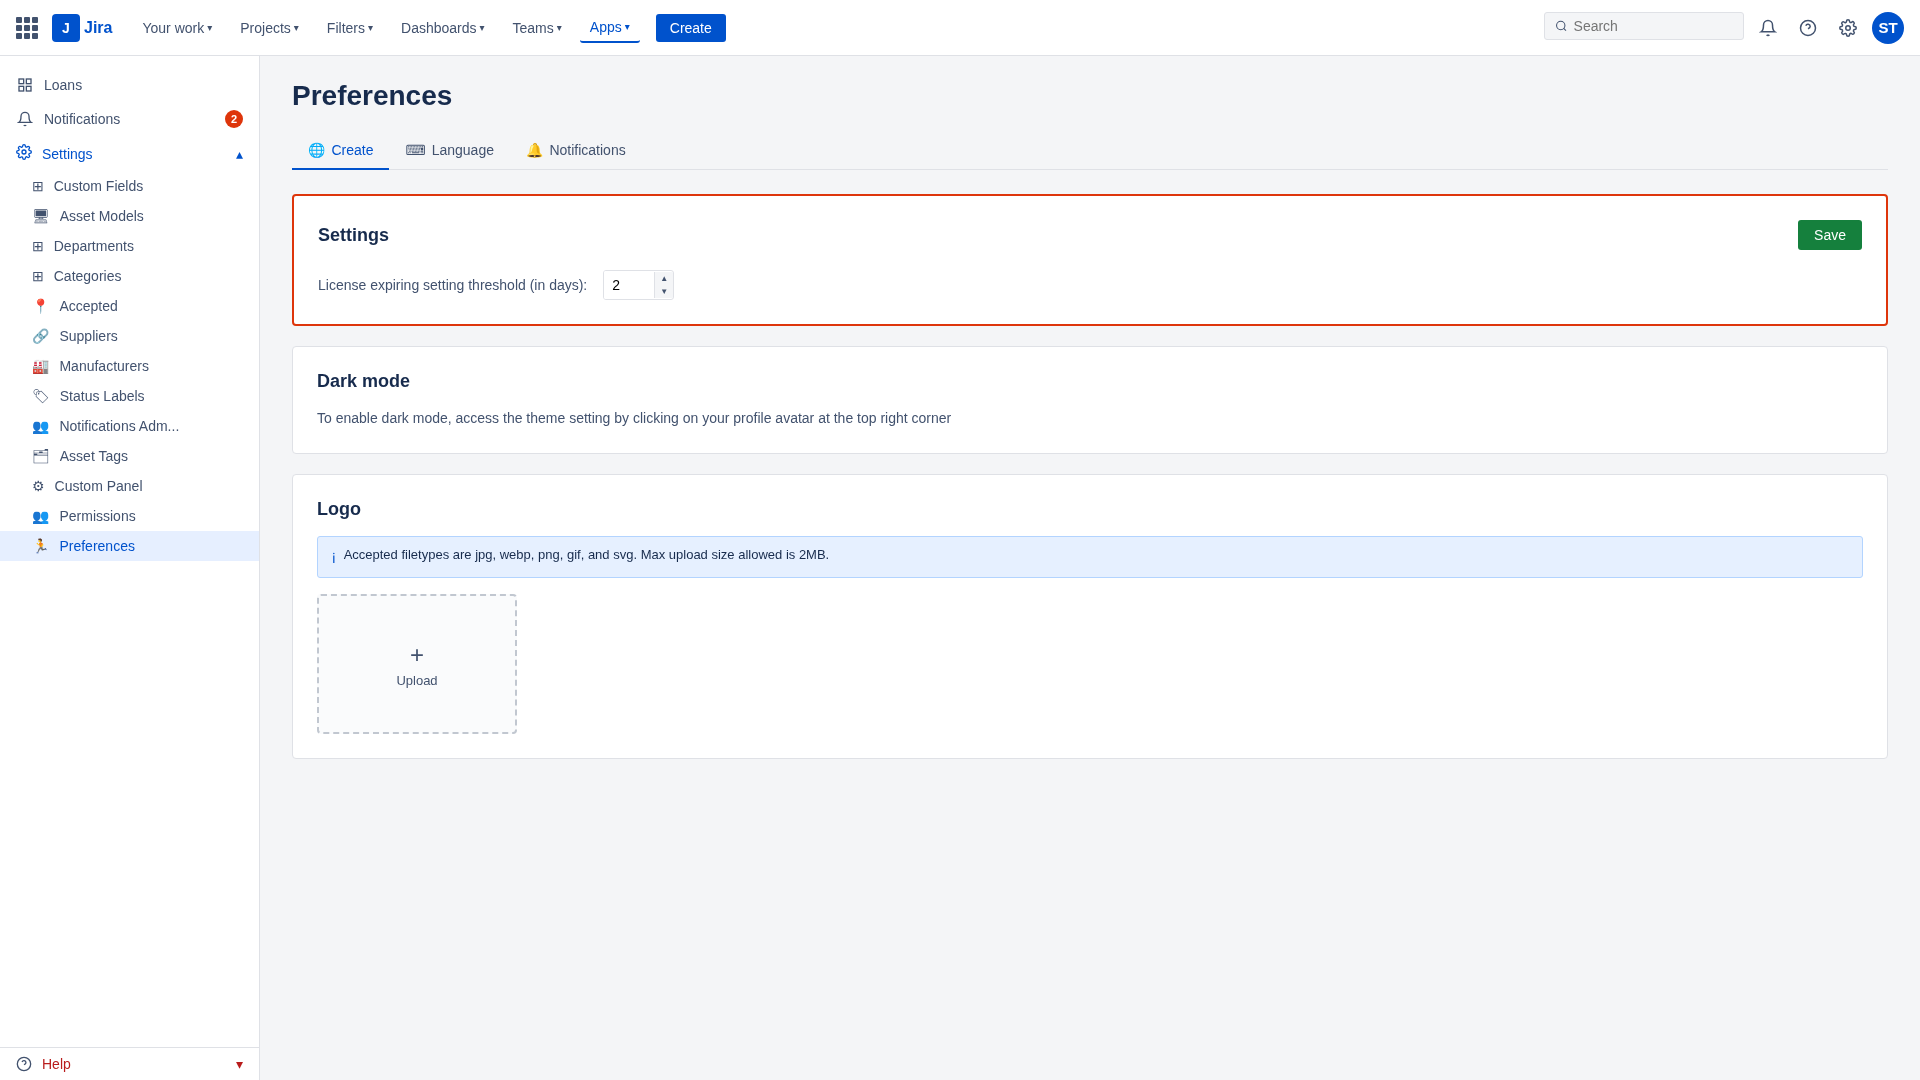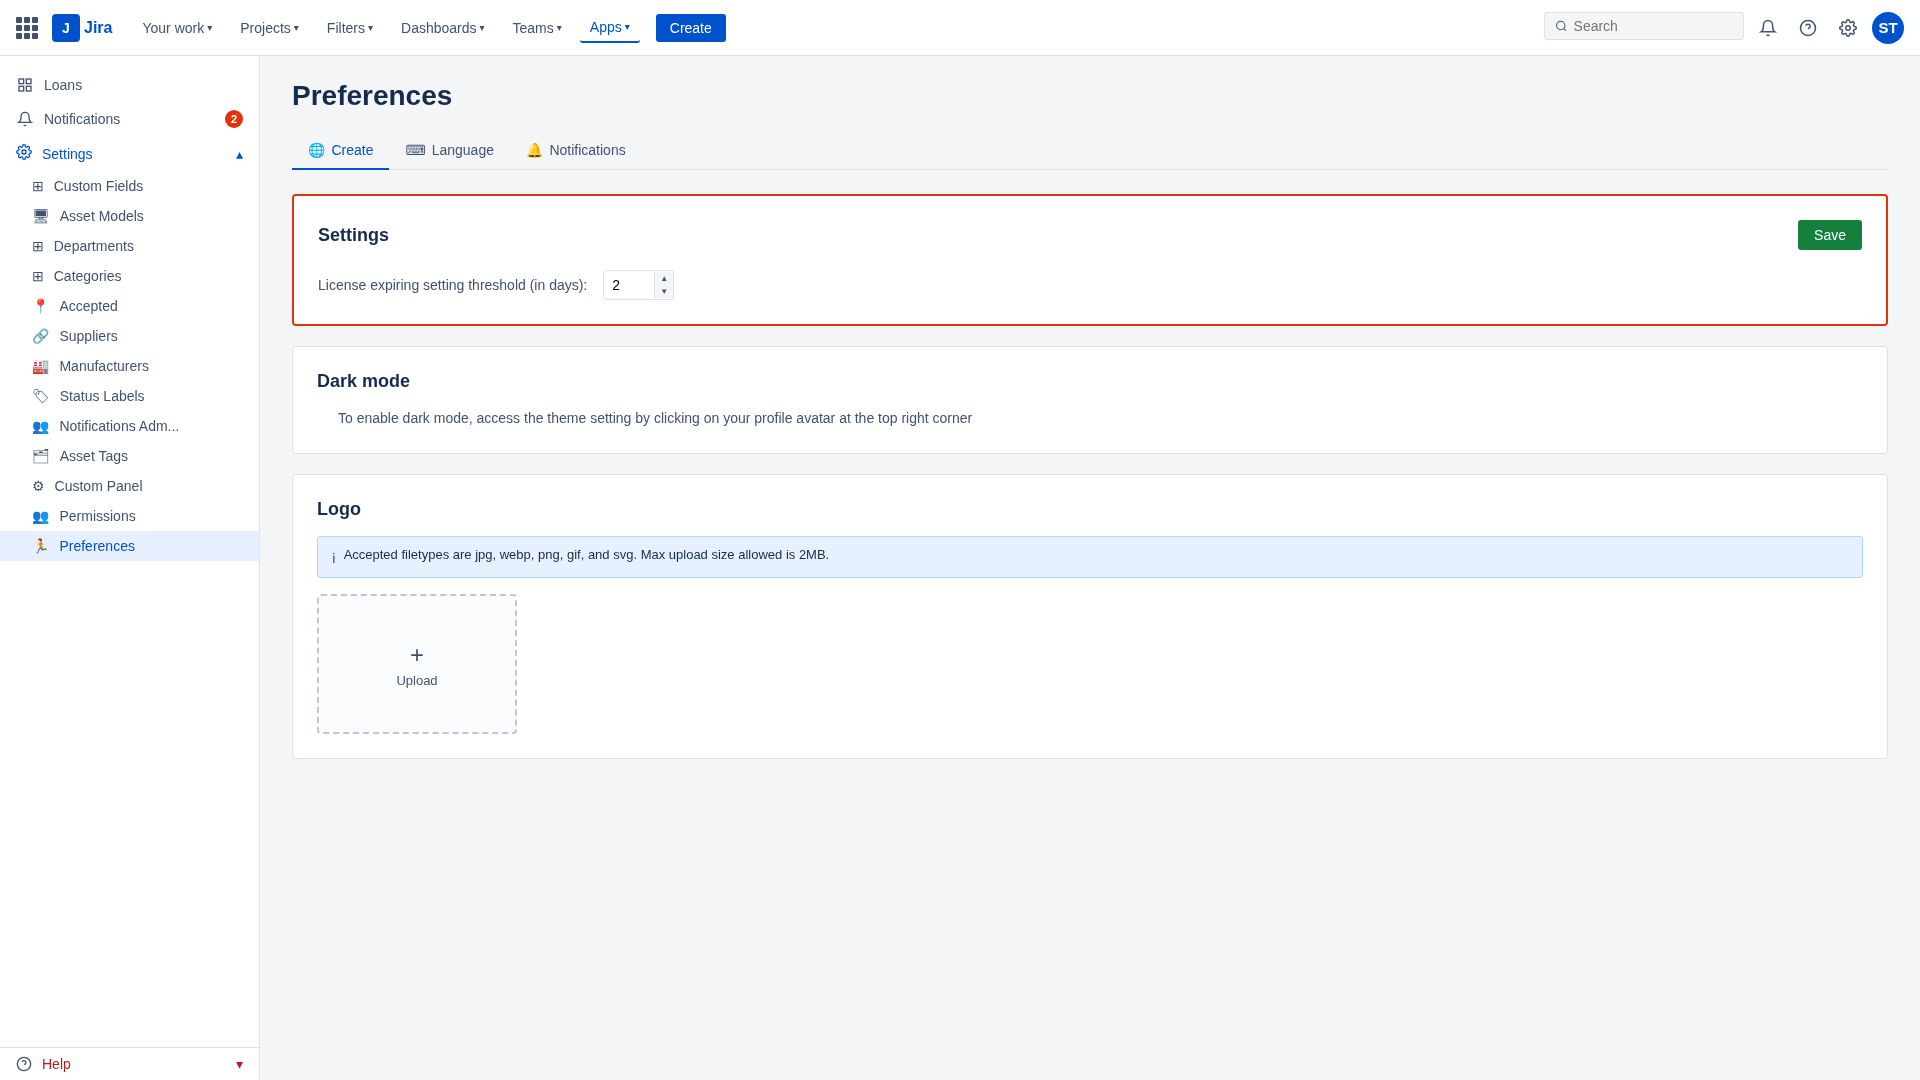--- a/index.html
+++ b/index.html
@@ -57,21 +57,21 @@
 
     .save-btn { background: #15803d; color: white; border: none; border-radius: 3px; padding: 7px 16px; font-size: 14px; cursor: pointer; font-weight: 500; }
 
     .field-row { display: flex; align-items: center; gap: 16px; }
     .field-label { color: #42526e; font-size: 14px; }
     .number-input { display: flex; align-items: center; border: 1px solid #dfe1e6; border-radius: 3px; overflow: hidden; }
     .number-input input { border: none; outline: none; padding: 6px 8px; font-size: 14px; width: 50px; text-align: left; }
     .spinner-btns { display: flex; flex-direction: column; border-left: 1px solid #dfe1e6; }
     .spinner-btn { background: #f4f5f7; border: none; cursor: pointer; padding: 2px 5px; font-size: 8px; color: #42526e; }
 
-    .dark-mode-text { color: #42526e; font-size: 14px; line-height: 1.5; margin-left: 21px; }
+    .dark-mode-text { color: #42526e; font-size: 14px; line-height: 1.5; }
 
     .logo-info { display: flex; align-items: flex-start; gap: 8px; background: #e6f0ff; border: 1px solid #b3d4ff; border-radius: 3px; padding: 10px 14px; margin-bottom: 16px; font-size: 13px; color: #172b4d; }
     .info-icon { color: #0052cc; font-size: 14px; flex-shrink: 0; margin-top: 1px; }
 
     .upload-area { border: 2px dashed #c1c7d0; border-radius: 4px; width: 200px; height: 140px; display: flex; flex-direction: column; align-items: center; justify-content: center; cursor: pointer; background: #fafbfc; color: #42526e; }
     .upload-plus { font-size: 24px; color: #42526e; margin-bottom: 4px; }
     .upload-label { font-size: 13px; color: #42526e; }
   </style>
 </head>
 <body>

